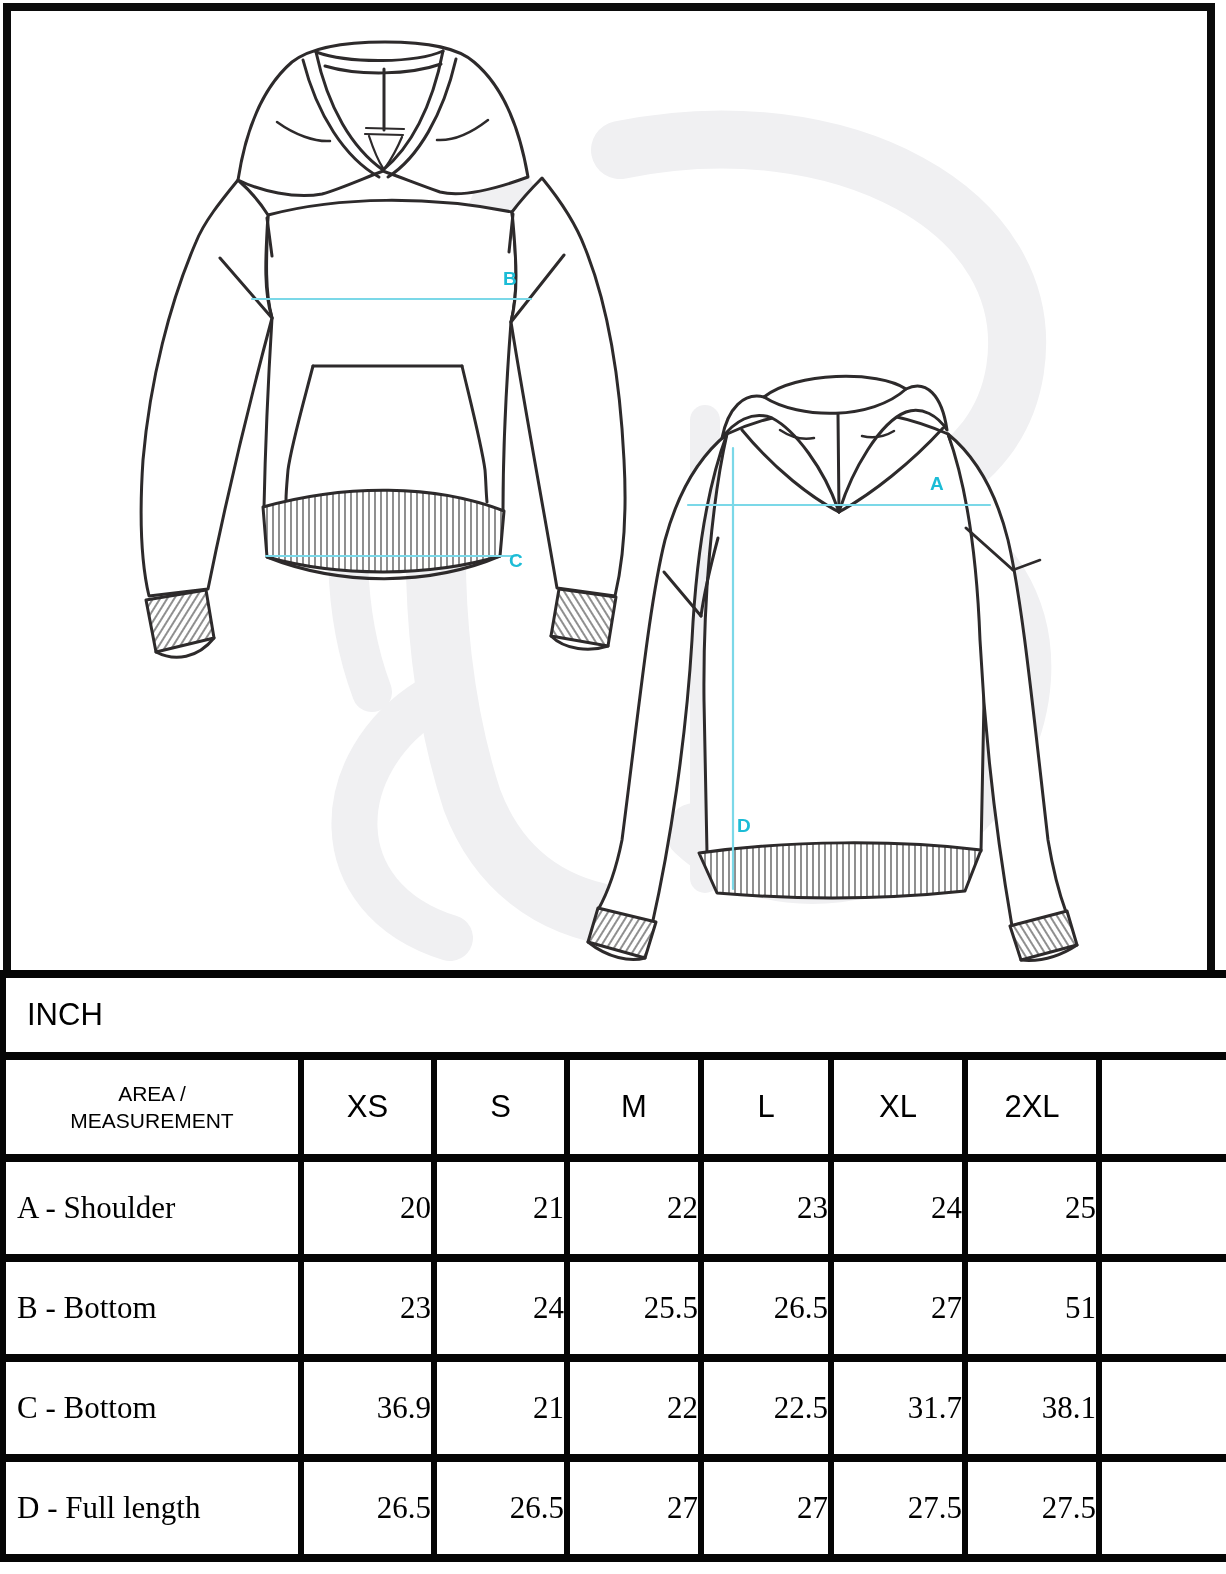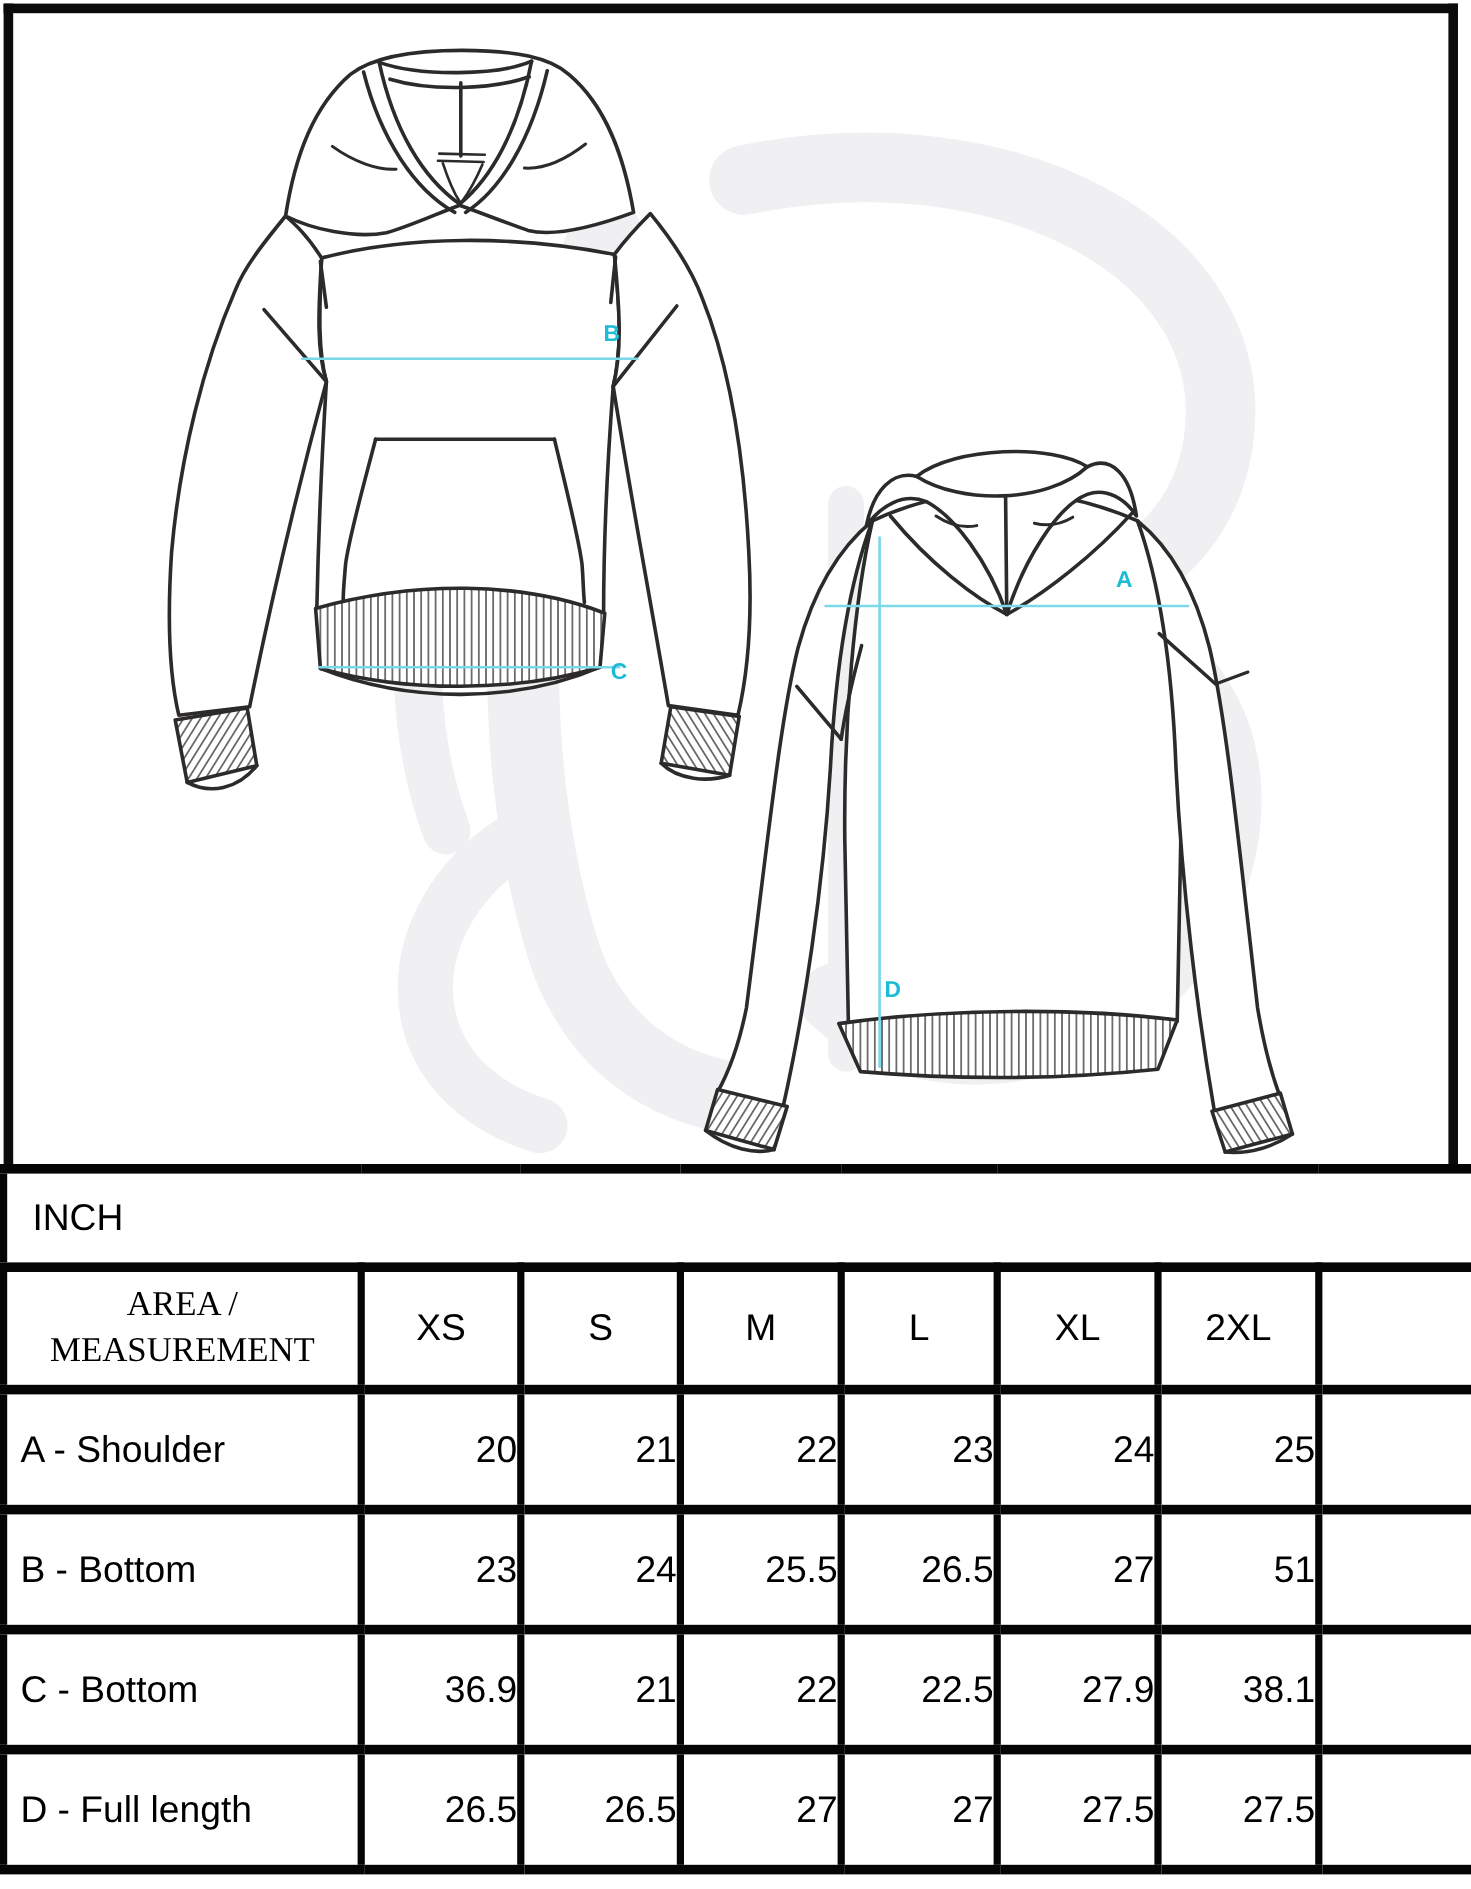--- a/index.html
+++ b/index.html
@@ -12,22 +12,22 @@
                  font-family:"Liberation Sans", sans-serif;line-height:1;}
   
   .size-table{position:absolute;left:0;top:970px;width:1226px;border-collapse:collapse;table-layout:fixed;}
   .size-table td{border:6px solid #050505;border-top-width:8px;border-bottom-width:8px;
                  vertical-align:middle;padding:0;background:#ffffff;
                  font-family:"Liberation Sans", sans-serif;font-size:31px;color:#000;}
   .size-table td.lbl{text-align:left;padding-left:11px;}
   .size-table td.num{text-align:right;}
   .size-table td.unit{height:74px;text-align:left;padding-left:21px;}
   .size-table td.hdr{height:94px;text-align:center;}
-  .size-table tr.datarow td{height:92px;}
-  .area-hdr{font-size:29px;line-height:1.3;text-align:center;font-family:Liberation Serif, serif;}
+  .size-table tr.datarow td{height:92px;font-family:Liberation Serif, serif;}
+  .area-hdr{font-size:21px;line-height:1.3;text-align:center;}
 </style>
 </head>
 <body>
 
 <div class="page">
 
   <svg class="sketch-svg" viewBox="0 0 1226 973" xmlns="http://www.w3.org/2000/svg">
     <defs>
       <pattern id="ribV" width="6" height="10" patternUnits="userSpaceOnUse">
         <rect width="6" height="10" fill="#ffffff"></rect>
@@ -205,21 +205,21 @@
         <td class="num">27</td>
         <td class="num">51</td>
         <td class="num"></td>
       </tr>
       <tr class="datarow">
         <td class="lbl">C - Bottom</td>
         <td class="num">36.9</td>
         <td class="num">21</td>
         <td class="num">22</td>
         <td class="num">22.5</td>
-        <td class="num">27.9</td>
+        <td class="num">31.7</td>
         <td class="num">38.1</td>
         <td class="num"></td>
       </tr>
       <tr class="datarow">
         <td class="lbl">D - Full length</td>
         <td class="num">26.5</td>
         <td class="num">26.5</td>
         <td class="num">27</td>
         <td class="num">27</td>
         <td class="num">27.5</td>

